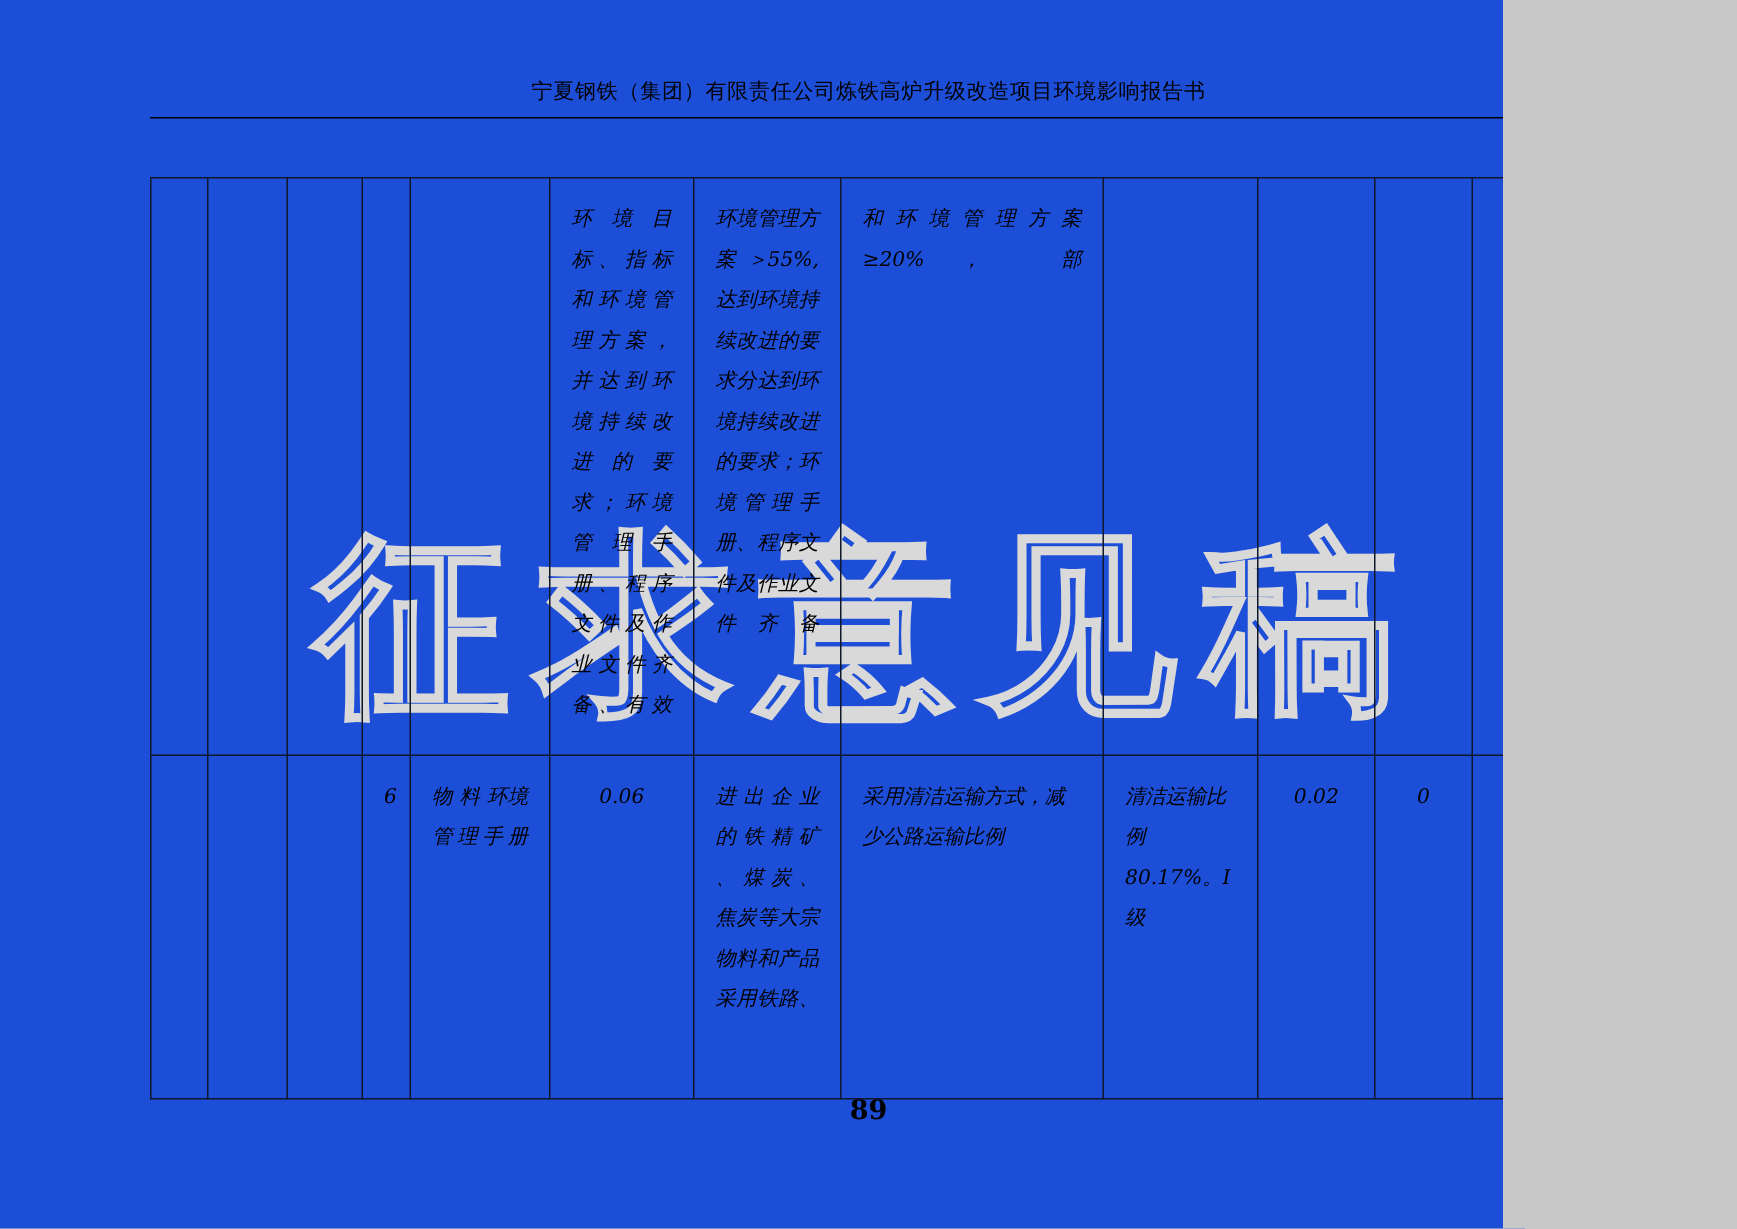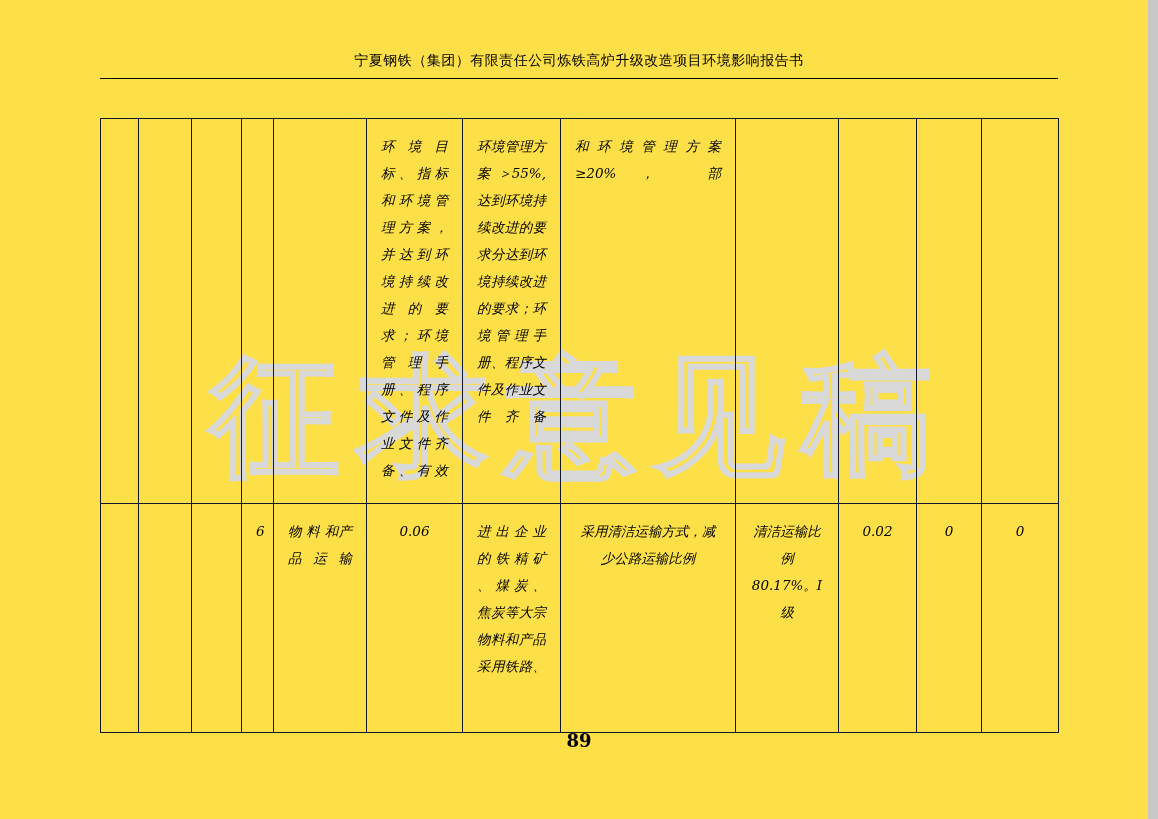--- a/index.html
+++ b/index.html
@@ -5,23 +5,23 @@
   html, body {
     margin: 0;
     padding: 0;
     background: #c8c8c8;
   }
   body {
     font-family: "Liberation Serif", serif;
   }
   .page {
     position: relative;
-    width: 1148px;
+    width: 1002px;
     height: 819px;
-    background: #fde047;
+    background: #1d4ed8;
     overflow: hidden;
   }
   .header {
     position: absolute;
     top: 52px;
     left: 0;
     width: 1158px;
     text-align: center;
     font-size: 14px;
     color: #000;
@@ -75,21 +75,20 @@
     font-style: italic;
   }
   .cell-pad {
     padding: 2px 4px;
   }
   .justify {
     text-align: justify;
     text-align-last: justify;
   }
   .center {
-    text-align: center;
     margin-left: 45px;
   }
   .mid-align {
     vertical-align: middle;
   }
   .num-cell {
     text-align: center;
     vertical-align: middle;
     font-family: "DejaVu Serif", serif;
   }
@@ -148,21 +147,21 @@
         <td></td>
         <td></td>
         <td></td>
       </tr>
 
       <tr class="row2-tall">
         <td></td>
         <td></td>
         <td></td>
         <td class="num-cell">6</td>
-        <td class="cell-pad justify mid-align">物 料 和产品运输</td>
+        <td class="cell-pad justify mid-align">物 料 环境管理手册</td>
         <td class="num-cell">0.06</td>
         <td class="cell-pad justify">进 出 企 业 的 铁 精 矿 、 煤 炭 、 焦炭等大宗物料和产品采用铁路、</td>
         <td class="cell-pad center mid-align">采用清洁运输方式，减少公路运输比例</td>
         <td class="cell-pad center mid-align">清洁运输比例 80.17%。Ⅰ级</td>
         <td class="num-cell">0.02</td>
         <td class="num-cell">0</td>
         <td class="num-cell">0</td>
       </tr>
     </tbody>
       </table>

